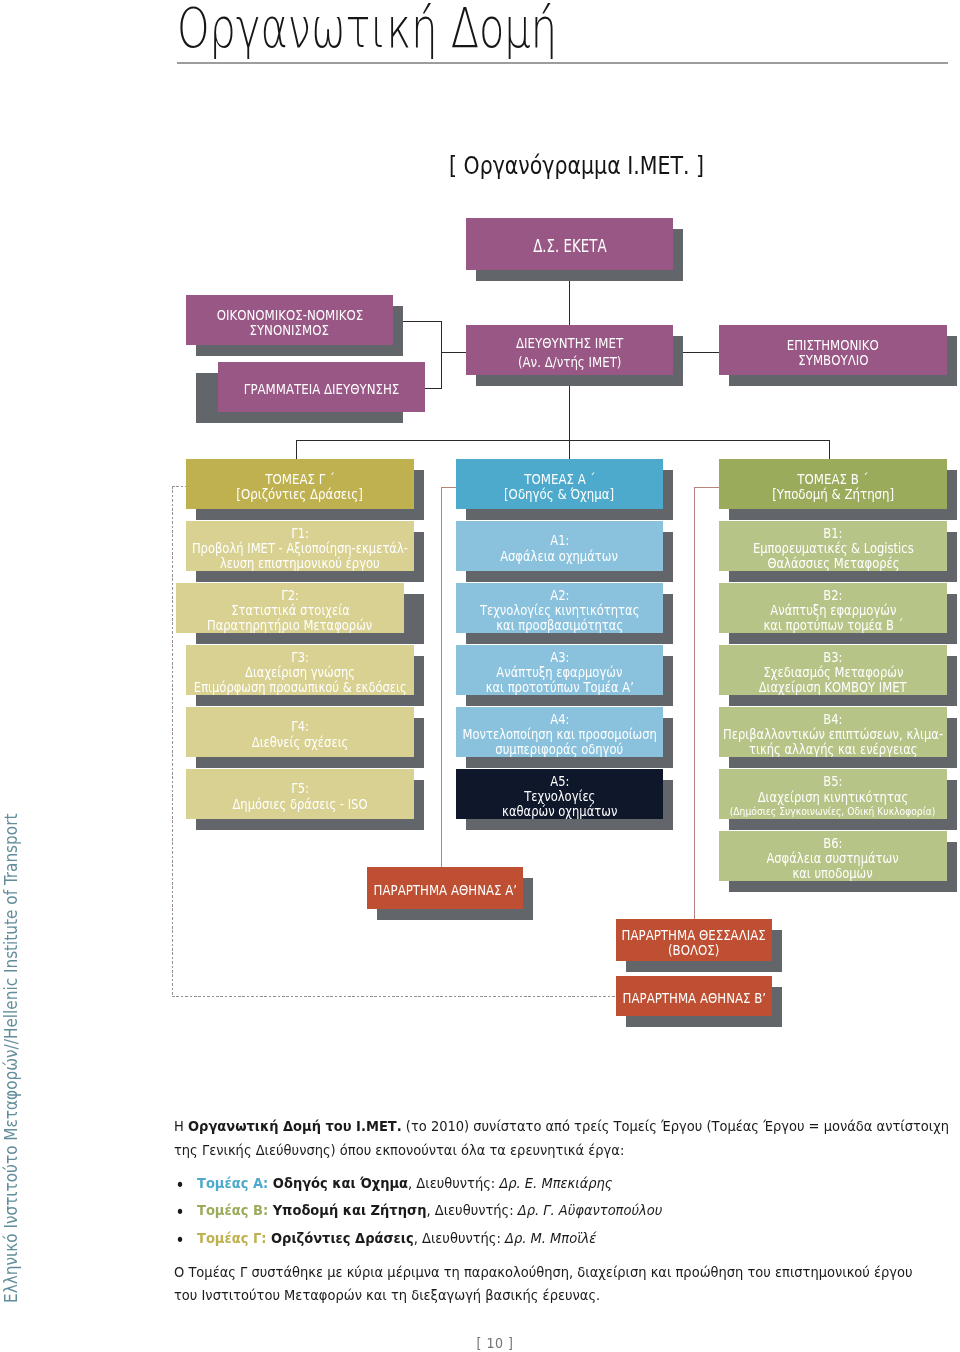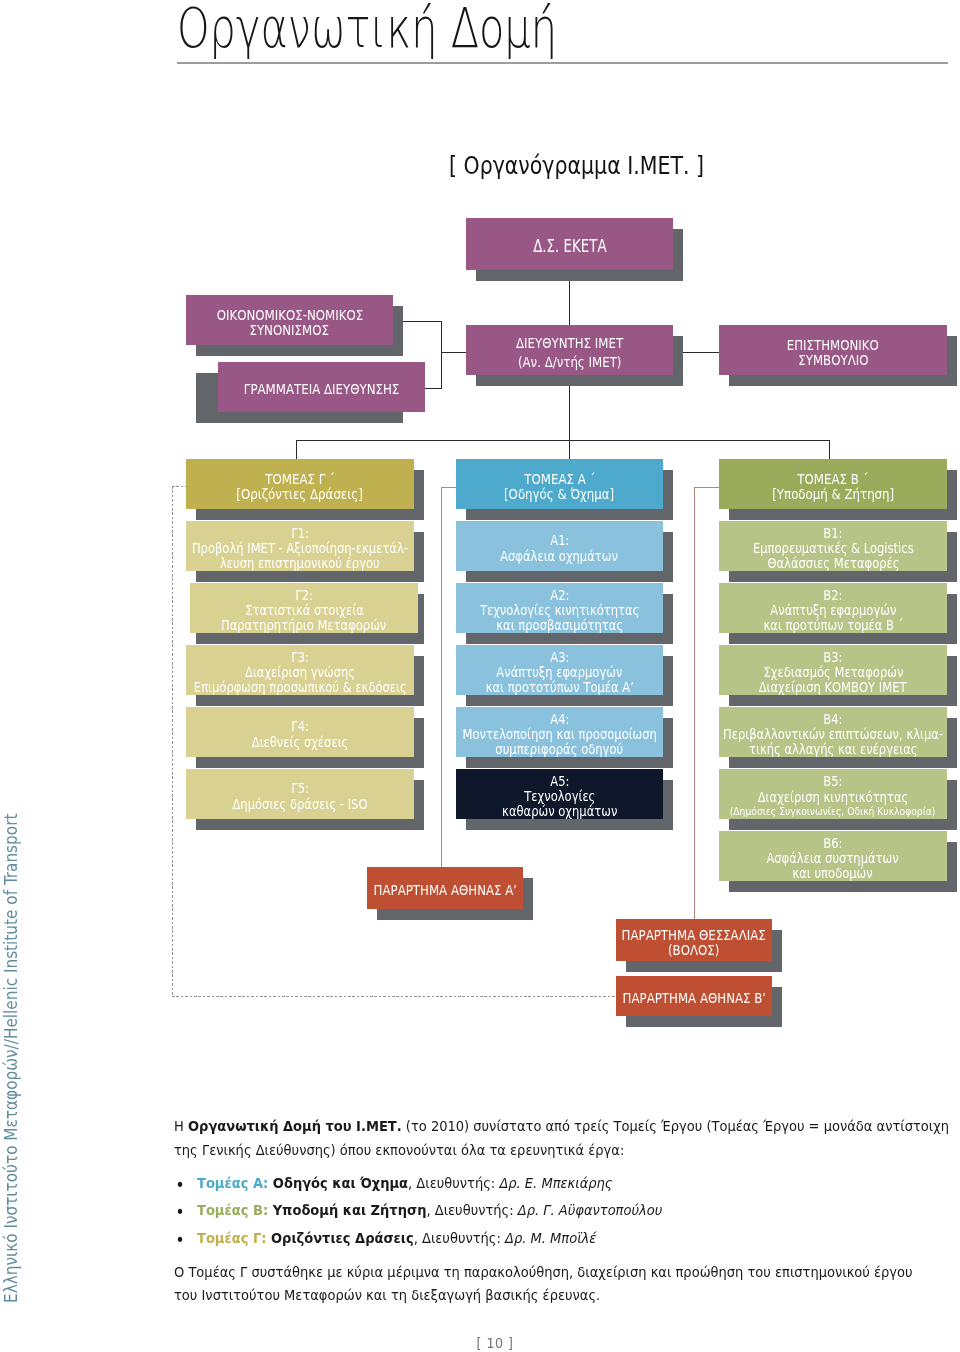--- a/index.html
+++ b/index.html
@@ -104,21 +104,21 @@
         <span class="ln">ΤΟΜΕΑΣ Γ ΄</span>
         <span class="ln">[Οριζόντιες Δράσεις]</span>
       </div>
       <div class="shadow" style="left: 196.2px; top: 532px; width: 228px; height: 50px;"></div>
       <div class="node" style="left: 186px; top: 521px; width: 228px; height: 50px; background: rgb(216, 209, 146);">
         <span class="ln">Γ1:</span>
         <span class="ln">Προβολή ΙΜΕΤ - Αξιοποίηση-εκμετάλ-</span>
         <span class="ln">λευση επιστημονικού έργου</span>
       </div>
       <div class="shadow" style="left: 196.2px; top: 594px; width: 228px; height: 50px;"></div>
-      <div class="node" style="left: 190px; top: 583px; width: 228px; height: 50px; background: rgb(216, 209, 146);">
+      <div class="node" style="left: 176px; top: 583px; width: 228px; height: 50px; background: rgb(216, 209, 146);">
         <span class="ln">Γ2:</span>
         <span class="ln">Στατιστικά στοιχεία</span>
         <span class="ln">Παρατηρητήριο Μεταφορών</span>
       </div>
       <div class="shadow" style="left: 196.2px; top: 656px; width: 228px; height: 50px;"></div>
       <div class="node" style="left: 186px; top: 645px; width: 228px; height: 50px; background: rgb(216, 209, 146);">
         <span class="ln">Γ3:</span>
         <span class="ln">Διαχείριση γνώσης</span>
         <span class="ln">Επιμόρφωση προσωπικού &amp; εκδόσεις</span>
       </div>

